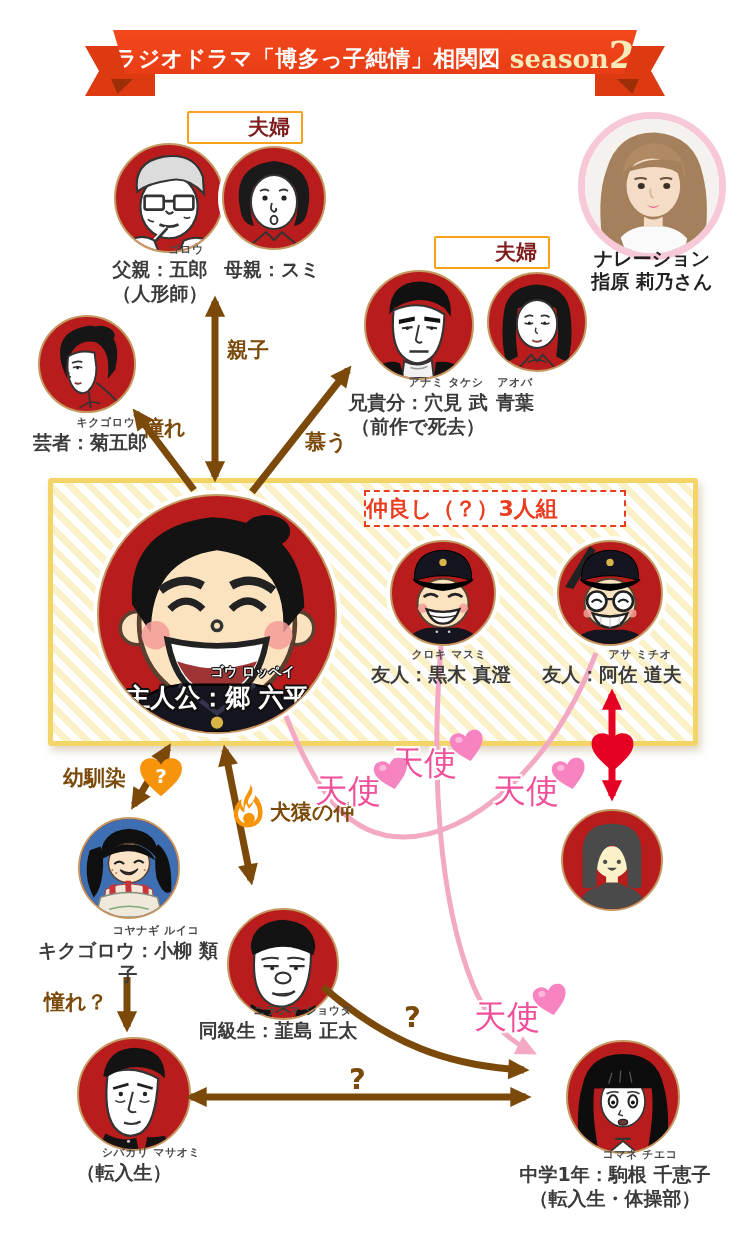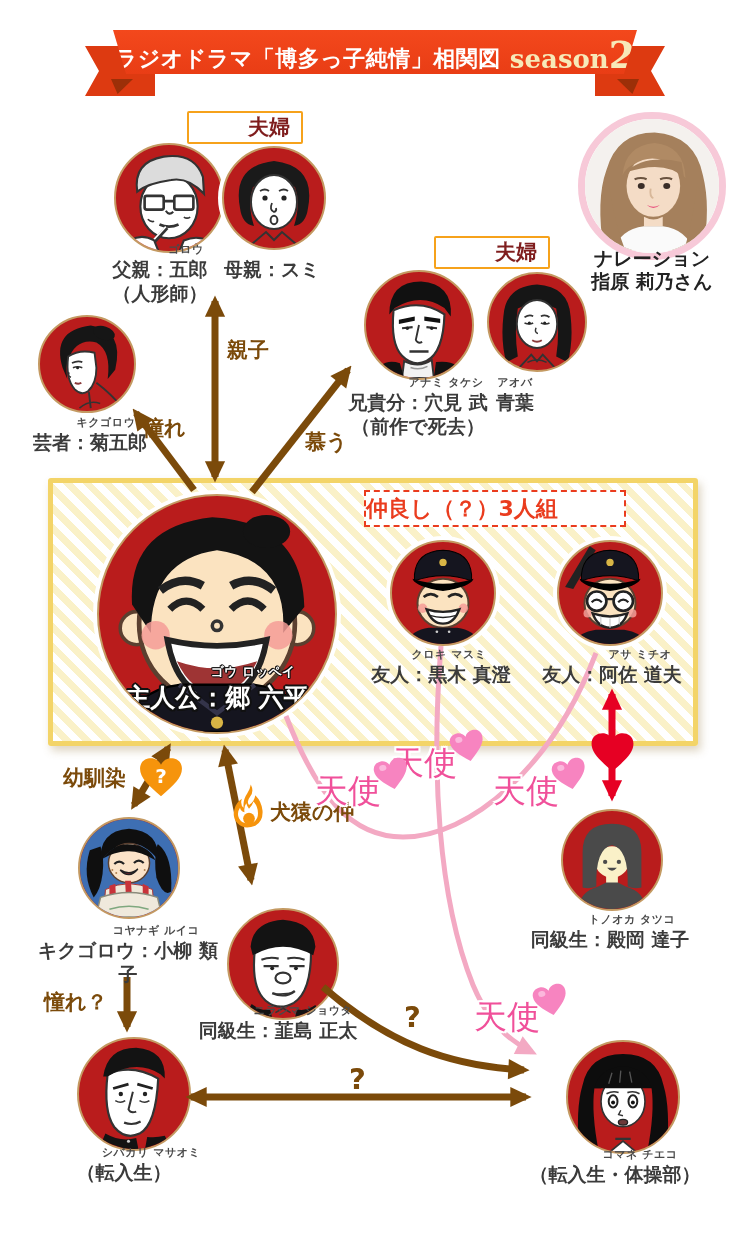--- a/index.html
+++ b/index.html
@@ -394,38 +394,35 @@
     <div class="char-name">青葉</div>
   </div>
   <div class="char-label" style="left:361px;top:648px;width:160px">
     <div class="furigana" style="transform:translateX(8px)">クロキ マスミ</div>
     <div class="char-name">友人：黒木 真澄</div>
   </div>
   <div class="char-label" style="left:527px;top:648px;width:170px">
     <div class="furigana" style="transform:translateX(28px)">アサ ミチオ</div>
     <div class="char-name">友人：阿佐 道夫</div>
   </div>
-  <div class="char-label" style="left:515px;top:913px;width:190px">
-    <div class="furigana" style="transform:translateX(22px)">トノオカ タツコ</div>
-    <div class="char-name">同級生：殿岡 達子</div>
-  </div>
   <div class="char-label" style="left:33px;top:924px;width:190px">
     <div class="furigana" style="transform:translateX(28px)">コヤナギ ルイコ</div>
     <div class="char-name">キクゴロウ：小柳 類子</div>
   </div>
   <div class="char-label" style="left:188px;top:1004px;width:180px">
     <div class="furigana" style="transform:translateX(25px)">ニラジマ ショウタ</div>
     <div class="char-name">同級生：韮島 正太</div>
   </div>
   <div class="char-label" style="left:39px;top:1146px;width:170px">
     <div class="furigana" style="transform:translateX(27px)">シバカリ マサオミ</div>
     <div class="char-note">（転入生）</div>
   </div>
   <div class="char-label" style="left:505px;top:1148px;width:220px">
     <div class="furigana" style="transform:translateX(25px)">コマネ チエコ</div>
+    <div class="char-name">中学1年：駒根 千恵子</div>
     <div class="char-note">（転入生・体操部）</div>
   </div>
   <div class="narrator-label">
     <div>ナレーション</div>
     <div>指原 莉乃さん</div>
   </div>
 
   <div class="rel-label" style="left:227px;top:336px">親子</div>
   <div class="rel-label" style="left:143px;top:414px">憧れ</div>
   <div class="rel-label" style="left:305px;top:428px">慕う</div>

